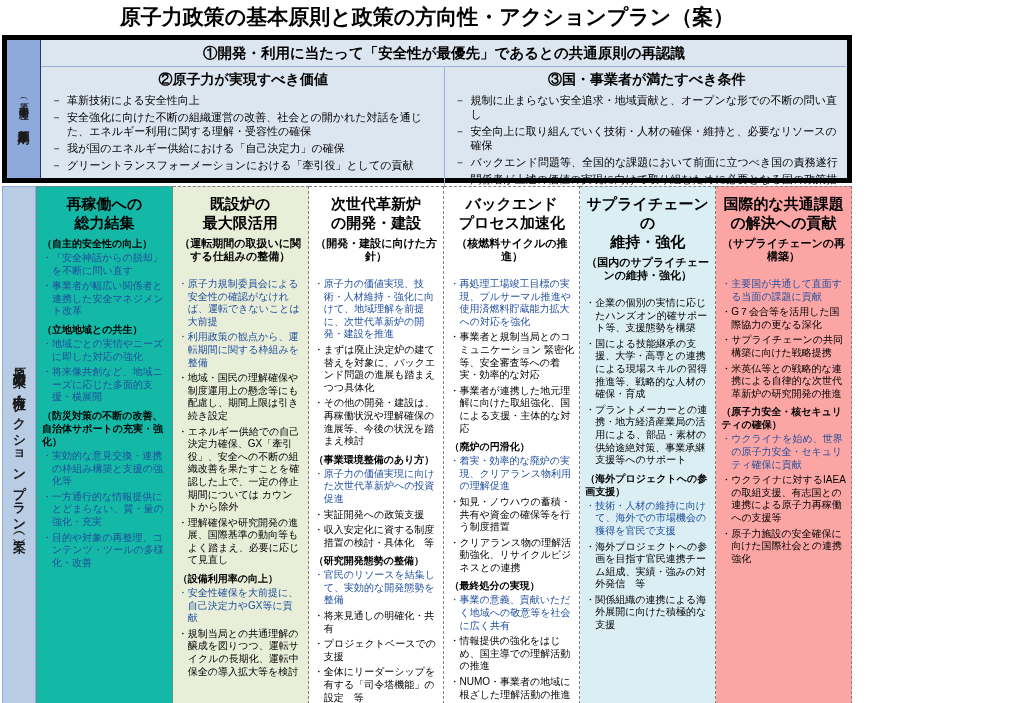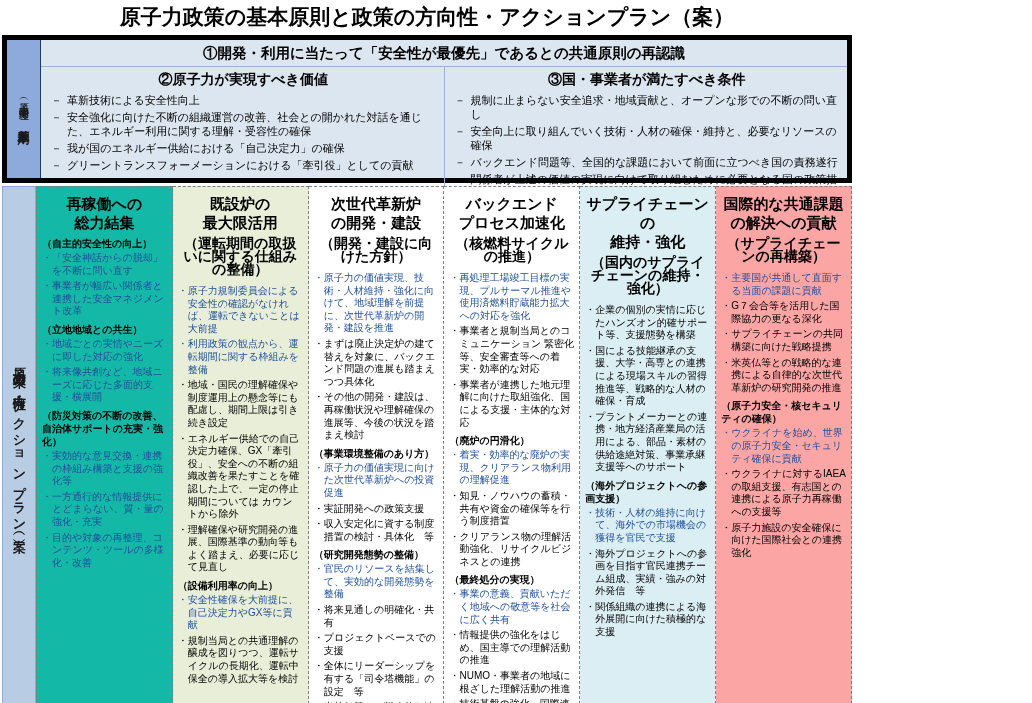--- a/index.html
+++ b/index.html
@@ -152,25 +152,25 @@
   .card-title {
     text-align: center;
     font-size: 15px;
     font-weight: bold;
     line-height: 19px;
     color: #000;
     margin: 3px 0 5px 0;
   }
   .card-sub {
     text-align: center;
-    font-size: 14px;
+    font-size: 11px;
     font-weight: bold;
     line-height: 13px;
     color: #000;
-    margin-bottom: 9px;
+    margin-bottom: 15px;
   }
   .grp-head {
     font-size: 10px;
     font-weight: bold;
     color: #000;
     line-height: 13px;
     margin: 5px 0 2px 0;
   }
   .bullet {
     display: flex;

